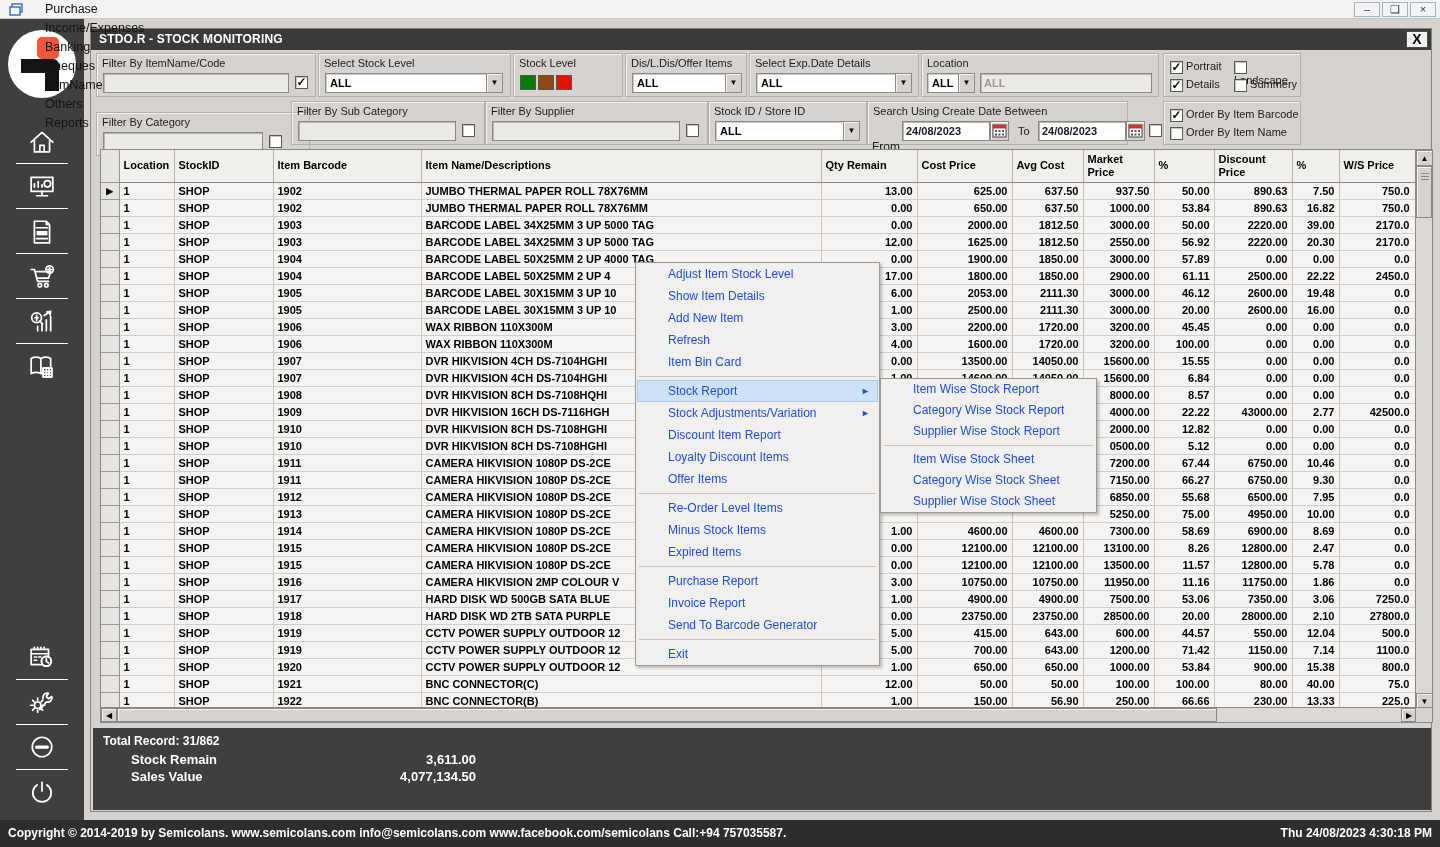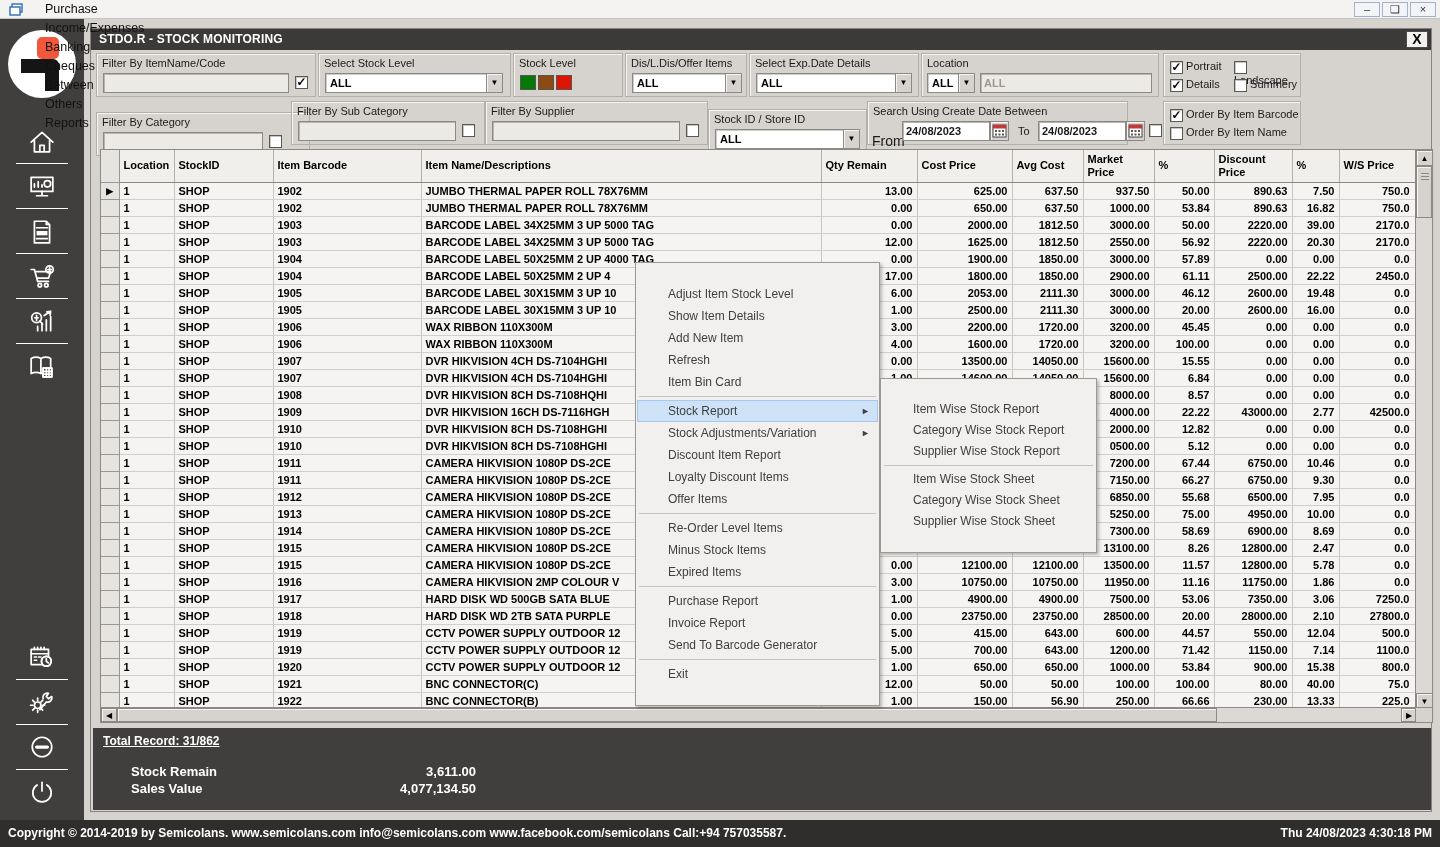--- a/index.html
+++ b/index.html
@@ -56,27 +56,27 @@
   .vsb .thumb { position:absolute; top:16px; left:0; width:16px; height:52px; background:#d6d3ce; border:1px solid #8c8984; box-shadow:inset 1px 1px 0 #f5f4f2; }
   .grip { position:absolute; left:4px; top:6px; width:8px; height:1px; background:#8c8984; box-shadow:0 3px 0 #8c8984, 0 6px 0 #8c8984; }
   .hsb { position:absolute; left:0; bottom:0; width:1316px; height:15px; background:#dcd9d4; border-top:1px solid #8c8984; }
   .hsb .left { left:0; top:0; width:16px; height:14px; line-height:13px; }
   .hsb .right { right:0; top:0; width:16px; height:14px; line-height:13px; }
   .hsb .thumb { position:absolute; left:16px; top:0; width:1100px; height:14px; background:#d6d3ce; border:1px solid #8c8984; box-shadow:inset 1px 1px 0 #f5f4f2; }
   .corner { position:absolute; right:0; bottom:0; width:17px; height:15px; background:#d6d3ce; border-top:1px solid #8c8984; border-left:1px solid #8c8984; }
 
   
   .footer { position:absolute; left:2px; top:699px; width:1338px; height:82px; background:#403f3d; color:#fff; padding:6px 0 0 10px; }
-  .footer .trec { font:bold 12px "Liberation Sans",sans-serif; margin-bottom:15px;text-decoration:underline; }
+  .footer .trec { font:bold 12px "Liberation Sans",sans-serif; margin-bottom:3px; }
   .footer .frow { display:flex; font:bold 13px "Liberation Sans",sans-serif; line-height:17px; }
   .footer .frow .fl { margin-left:28px; width:215px; }
   .footer .frow .fv { width:130px; text-align:right; }
 
   
-  .menu { position:absolute; background:#f1f0ee; border:1px solid #9c9994; box-shadow:2px 2px 3px rgba(0,0,0,.25); padding:20px 1px; z-index:100; font-size:12px; color:#404040; }
+  .menu { position:absolute; background:#f1f0ee; border:1px solid #9c9994; box-shadow:2px 2px 3px rgba(0,0,0,.25); padding:0 1px; z-index:100; font-size:12px; color:#1d4ed8; }
   .menu .mi { height:22px; line-height:22px; padding-left:31px; padding-right:8px; position:relative; white-space:nowrap; cursor:default; }
   .menu .mi.hl { background:#cde2f6; box-shadow:inset 0 0 0 1px #a8c9ea; }
   .menu .mi .arrow { position:absolute; right:8px; top:0; font-size:9px; }
   .menu .msep { height:1px; background:#c6c3bf; margin:3px 2px; }
   .ctx { left:635px; top:262px; width:245px; }
   .sub { left:880px; top:378px; width:217px; }
   .sub .mi { height:21px; line-height:21px; }
 
   
   .statusbar { position:absolute; left:0; top:820px; width:1440px; height:27px; background:#2f2e2c; color:#fff; font:bold 12px "Liberation Sans",sans-serif; line-height:27px; z-index:60; }
@@ -95,21 +95,21 @@
       <span class="mitem">Company</span>
       <span class="mitem">Products</span>
       <span class="mitem">Customer</span>
       <span class="mitem">Suppliers</span>
       <span class="mitem">Employees</span>
       <span class="mitem">Sales</span>
       <span class="mitem">Purchase</span>
       <span class="mitem">Income/Expenses</span>
       <span class="mitem">Banking</span>
       <span class="mitem">Cheques</span>
-      <span class="mitem">Between</span>
+      <span class="mitem">ItemName</span>
       <span class="mitem">Others</span>
       <span class="mitem">Reports</span>
     </div>
   <div class="winctl">
     <span>–</span>
     <span>❏</span>
     <span>×</span>
   </div>
 </div>
 
@@ -255,27 +255,27 @@
   <div class="grp" style="left:200px; top:72px; width:194px;">
     <span class="lbl">Filter By Sub Category</span>
     <span class="tin" style="left:6px; width:158px;"></span>
     <span class="cb" style="position:absolute; left:170px; top:22px;"></span>
   </div>
   <div class="grp" style="left:394px; top:72px; width:223px;">
     <span class="lbl">Filter By Supplier</span>
     <span class="tin" style="left:6px; width:188px;"></span>
     <span class="cb" style="position:absolute; left:200px; top:22px;"></span>
   </div>
-  <div class="grp" style="left:617px; top:72px; width:159px;margin-top:8px;">
+  <div class="grp" style="left:617px; top:72px; width:159px;">
     <span class="lbl">Stock ID / Store ID</span>
     <span class="combo" style="left:6px; width:145px;"><span>ALL</span><span class="cbtn">▼</span></span>
   </div>
   <div class="grp" style="left:776px; top:72px; width:261px;">
     <span class="lbl">Search Using Create Date Between</span>
-    <span style="position:absolute; left:4px; top:31px; font-size:14px;">From</span>
+    <span style="position:absolute; left:4px; top:38px; font-size:12px;">From</span>
     <span class="tin white" style="left:34px; width:88px;">24/08/2023</span>
     <span class="cal-btn" style="left:122px;"><svg width="15" height="14" viewBox="0 0 15 14" style="margin:2px 0 0 1px;">
           <rect x="1" y="1" width="13" height="12" fill="#fff" stroke="#444"></rect>
           <rect x="1" y="1" width="13" height="3.5" fill="#c33"></rect>
           <g fill="#555">
             <rect x="3" y="6" width="2" height="2"></rect>
             <rect x="6.5" y="6" width="2" height="2"></rect>
             <rect x="10" y="6" width="2" height="2"></rect>
             <rect x="3" y="9.5" width="2" height="2"></rect>
             <rect x="6.5" y="9.5" width="2" height="2"></rect>

